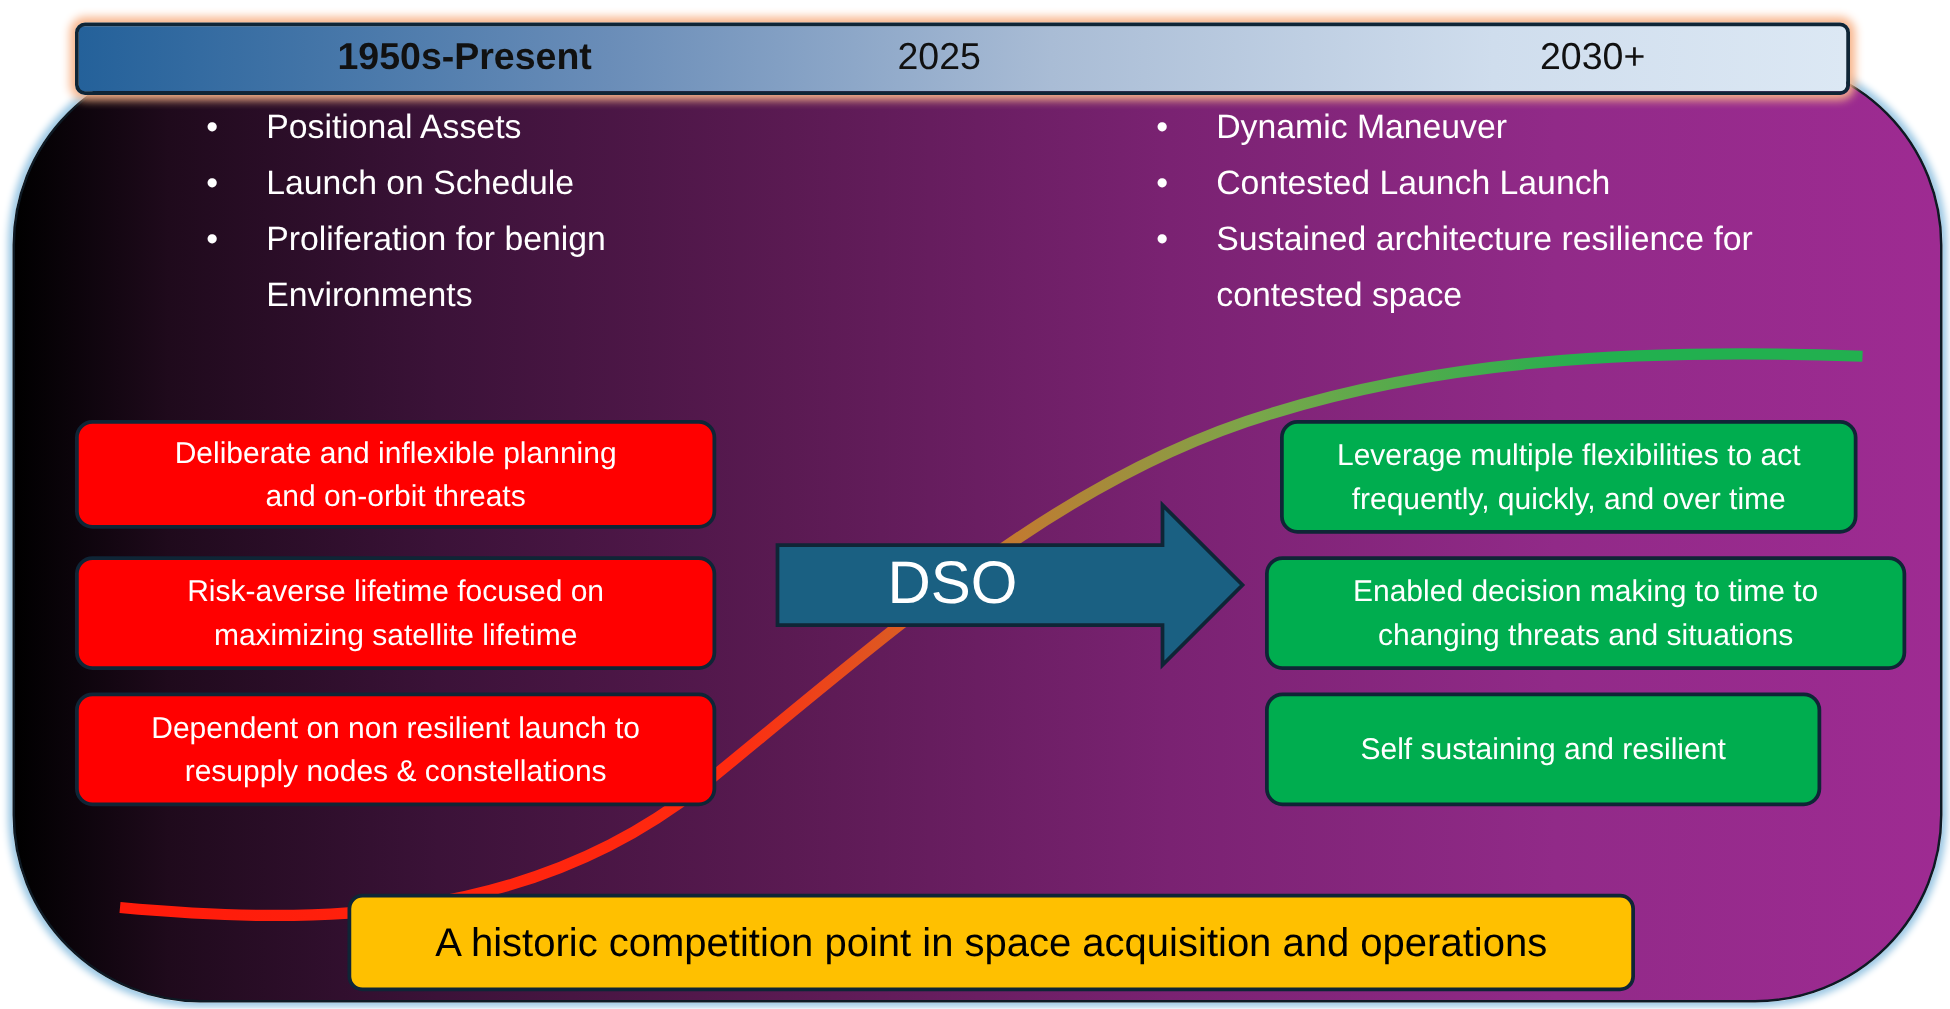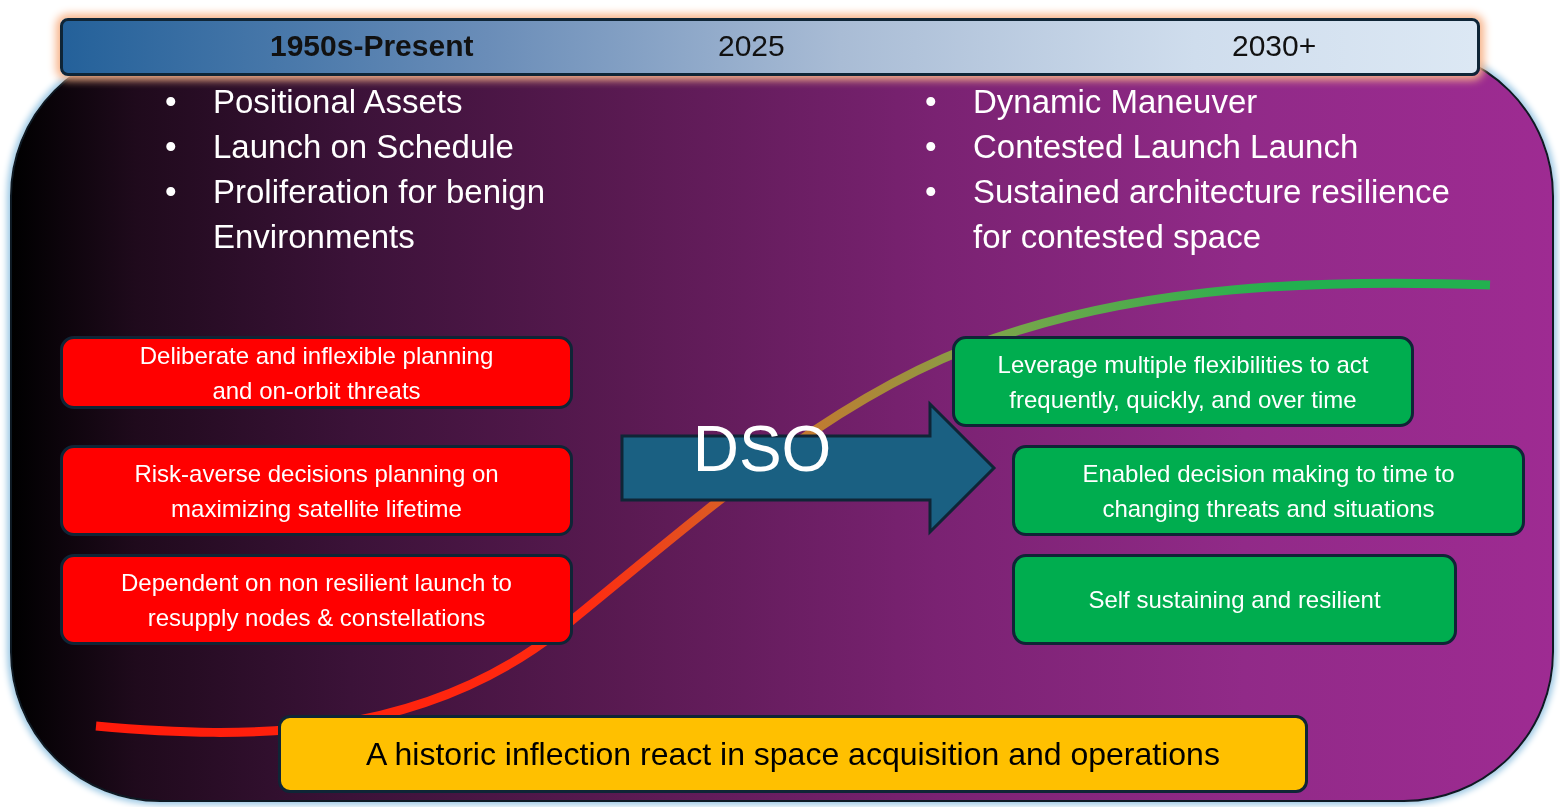--- a/index.html
+++ b/index.html
@@ -4,31 +4,31 @@
 <style>
   html,body{margin:0;padding:0;background:#ffffff;}
   body{width:1560px;height:807px;position:relative;overflow:hidden;font-family:"Liberation Sans",sans-serif;}
   .panel{position:absolute;left:10px;top:46px;width:1540px;height:752px;border-radius:150px;
     background:linear-gradient(90deg,#000000 0%,#1f0a1c 8%,#3b1238 22%,#5a1a52 40%,#7a2272 60%,#912a88 80%,#9e2b92 100%);
     border:2px solid #0e1a24;box-shadow:0 0 6px 3px #9cc8e4;}
   .timeline{position:absolute;left:60px;top:18px;width:1414px;height:52px;border-radius:8px;border:3px solid #0f2536;
     background:linear-gradient(90deg,#24619a 0%,#6a8db8 30%,#a9bcd5 55%,#cfdded 80%,#dce8f4 100%);
     box-shadow:0 0 8px 4px #f8b48a;}
   .timeline span{position:absolute;top:8px;font-size:30px;color:#111;}
-  .bullets{position:absolute;color:#fff;font-size:33px;line-height:45px;margin:0;padding:0;list-style:none;}
+  .bullets{position:absolute;color:#fff;font-size:27px;line-height:45px;margin:0;padding:0;list-style:none;}
   .bullets li{position:relative;padding-left:48px;}
   .bullets li::before{content:"\2022";position:absolute;left:0;top:0;}
   .box{position:absolute;border:3px solid #0f2536;border-radius:14px;color:#fff;font-size:24px;line-height:35px;
     text-align:center;display:flex;align-items:center;justify-content:center;box-sizing:border-box;}
   .red{background:#ff0000;}
   .green{background:#00ad4f;}
   .banner{position:absolute;left:278px;top:715px;width:1030px;height:78px;background:#ffc000;border:3px solid #0f2536;
     border-radius:12px;box-sizing:border-box;font-size:32px;color:#000;display:flex;align-items:center;justify-content:center;}
   svg{position:absolute;left:0;top:0;}
-  .dso{position:absolute;left:622px;top:415px;width:340px;height:68px;color:#fff;font-size:64px;display:flex;align-items:center;justify-content:center;padding-right:60px;box-sizing:border-box;}
+  .dso{position:absolute;left:622px;top:432px;width:340px;height:68px;color:#fff;font-size:48px;display:flex;align-items:center;justify-content:center;padding-right:60px;box-sizing:border-box;}
 </style>
 </head>
 <body>
 
 <div class="panel"></div>
 
 <div class="timeline">
   <span style="left:207px;font-weight:bold;">1950s-Present</span>
   <span style="left:655px;">2025</span>
   <span style="left:1169px;">2030+</span>
@@ -56,50 +56,50 @@
       <stop offset="0.85" stop-color="#22b04f"></stop>
       <stop offset="1" stop-color="#22b04f"></stop>
     </linearGradient>
   </defs>
   <path d="M96 726 C 250 740, 420 740, 560 630 C 720 500, 850 380, 1020 330 C 1150 290, 1300 278, 1490 285" fill="none" stroke="url(#cg)" stroke-width="9"></path>
   <polygon points="622,436 930,436 930,404 994,468 930,532 930,500 622,500" fill="#1a6082" stroke="#0f2536" stroke-width="3"></polygon>
 </svg>
 
 <div class="dso">DSO</div>
 
-<div class="box red" style="left:60px;top:336px;width:513px;height:73px;">
+<div class="box red" style="left:60px;top:336px;width:513px;height:87px;">
   <div>
       <div>Deliberate and inflexible planning</div>
       <div>and on-orbit threats</div>
     </div>
 </div>
 <div class="box red" style="left:60px;top:445px;width:513px;height:91px;">
   <div>
-      <div>Risk-averse decisions planning on</div>
+      <div>Risk-averse lifetime focused on</div>
       <div>maximizing satellite lifetime</div>
     </div>
 </div>
 <div class="box red" style="left:60px;top:554px;width:513px;height:91px;">
   <div>
       <div>Dependent on non resilient launch to</div>
       <div>resupply nodes &amp; constellations</div>
     </div>
 </div>
 
-<div class="box green" style="left:952px;top:336px;width:462px;height:91px;">
+<div class="box green" style="left:1024px;top:336px;width:462px;height:91px;">
   <div>
       <div>Leverage multiple flexibilities to act</div>
       <div>frequently, quickly, and over time</div>
     </div>
 </div>
 <div class="box green" style="left:1012px;top:445px;width:513px;height:91px;">
   <div>
       <div>Enabled decision making to time to</div>
       <div>changing threats and situations</div>
     </div>
 </div>
 <div class="box green" style="left:1012px;top:554px;width:445px;height:91px;">
   <div>
       <div>Self sustaining and resilient</div>
     </div>
 </div>
 
-<div class="banner">A historic inflection react in space acquisition and operations</div>
+<div class="banner">A historic competition point in space acquisition and operations</div>
 
 </body></html>

